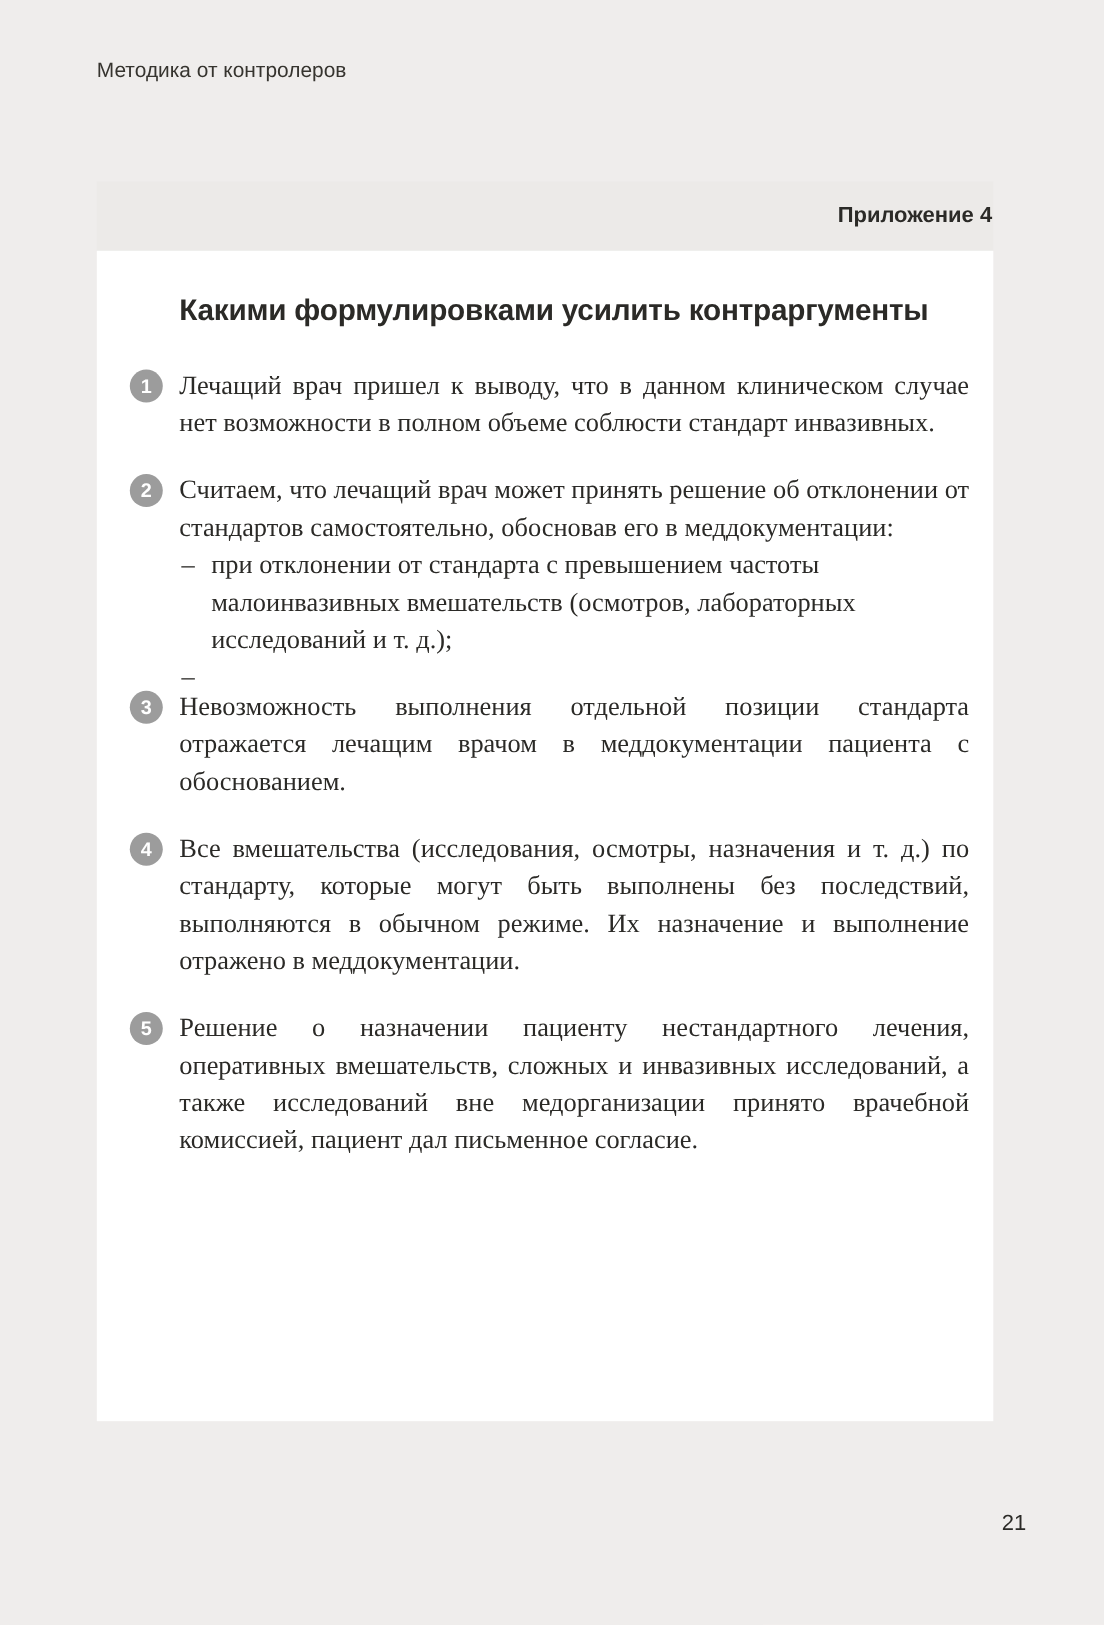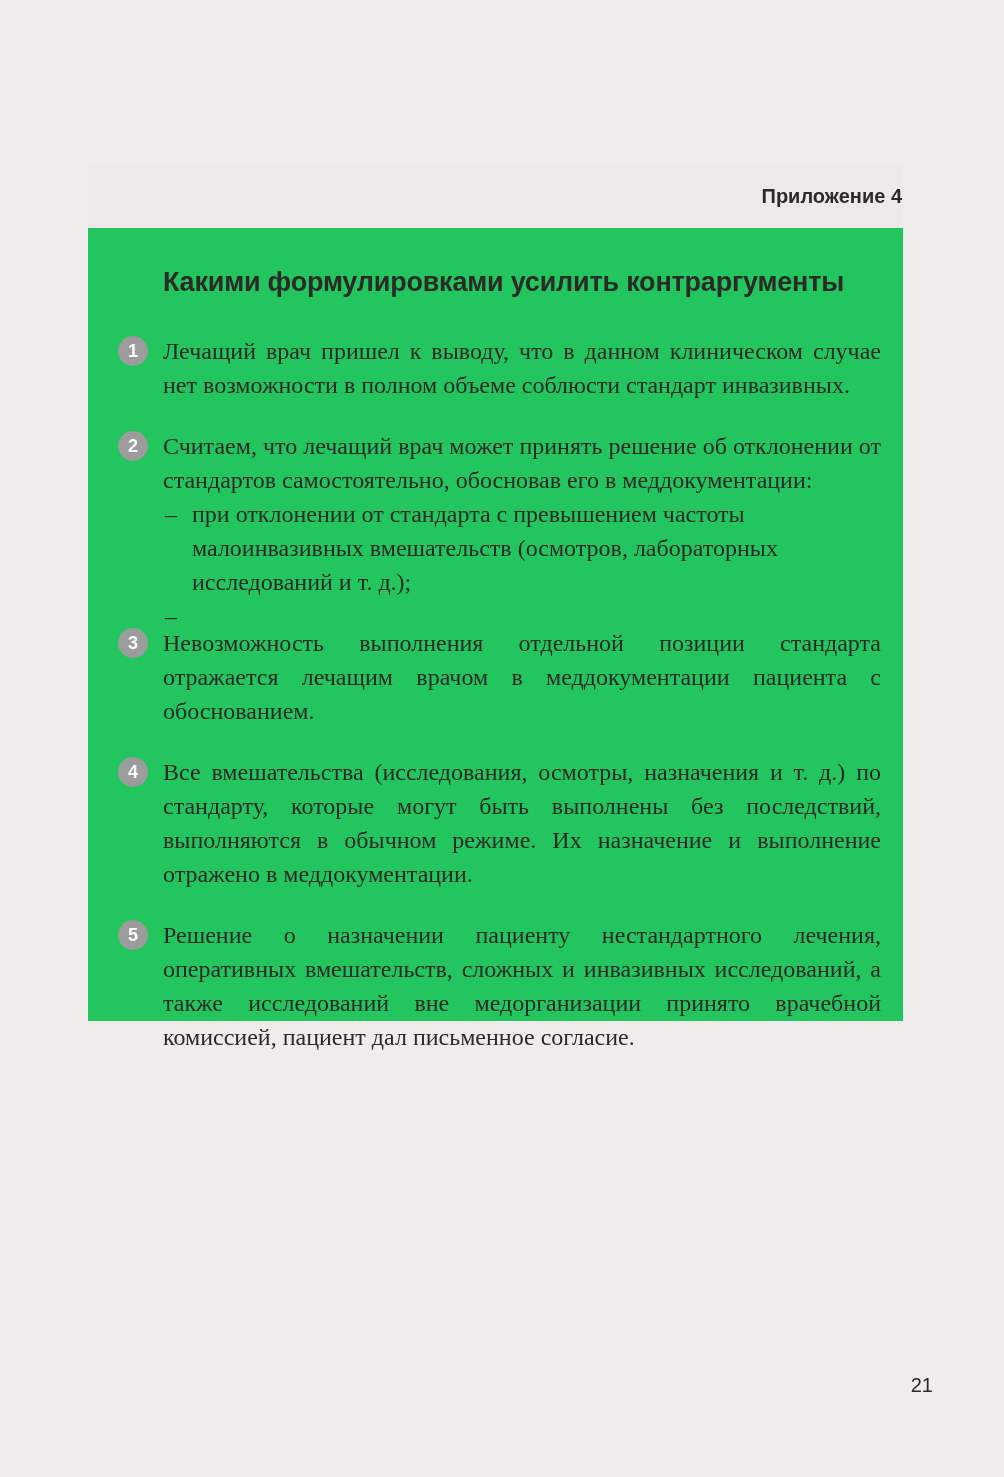--- a/index.html
+++ b/index.html
@@ -55,22 +55,22 @@
     font-weight: bold;
     padding-right: 1px;
   }
 
   
   .card {
     position: absolute;
     left: 88px;
     top: 228px;
     width: 815px;
-    height: 793px;
-    background: #22c55e;
+    height: 1064px;
+    background: #ffffff;
     padding: 39px 22px 0 75px;
   }
   .card-heading {
     color: #2b2a27;
     font-size: 27px;
     line-height: 30px;
     font-weight: bold;
     margin-bottom: 37px;
     letter-spacing: -0.2px;
   }
@@ -127,20 +127,21 @@
     color: #2b2a27;
     font-size: 20px;
   }
 </style>
 </head>
 <body>
 
 <div class="page">
 
   <div class="doc-header">
+    <div class="doc-subtitle">Методика от контролеров</div>
   </div>
 
   <div class="appendix-band">
     <span class="appendix-label">Приложение 4</span>
   </div>
 
   <div class="card">
     <h1 class="card-heading">Какими формулировками усилить контраргументы</h1>
 
     <ol class="num-list">

